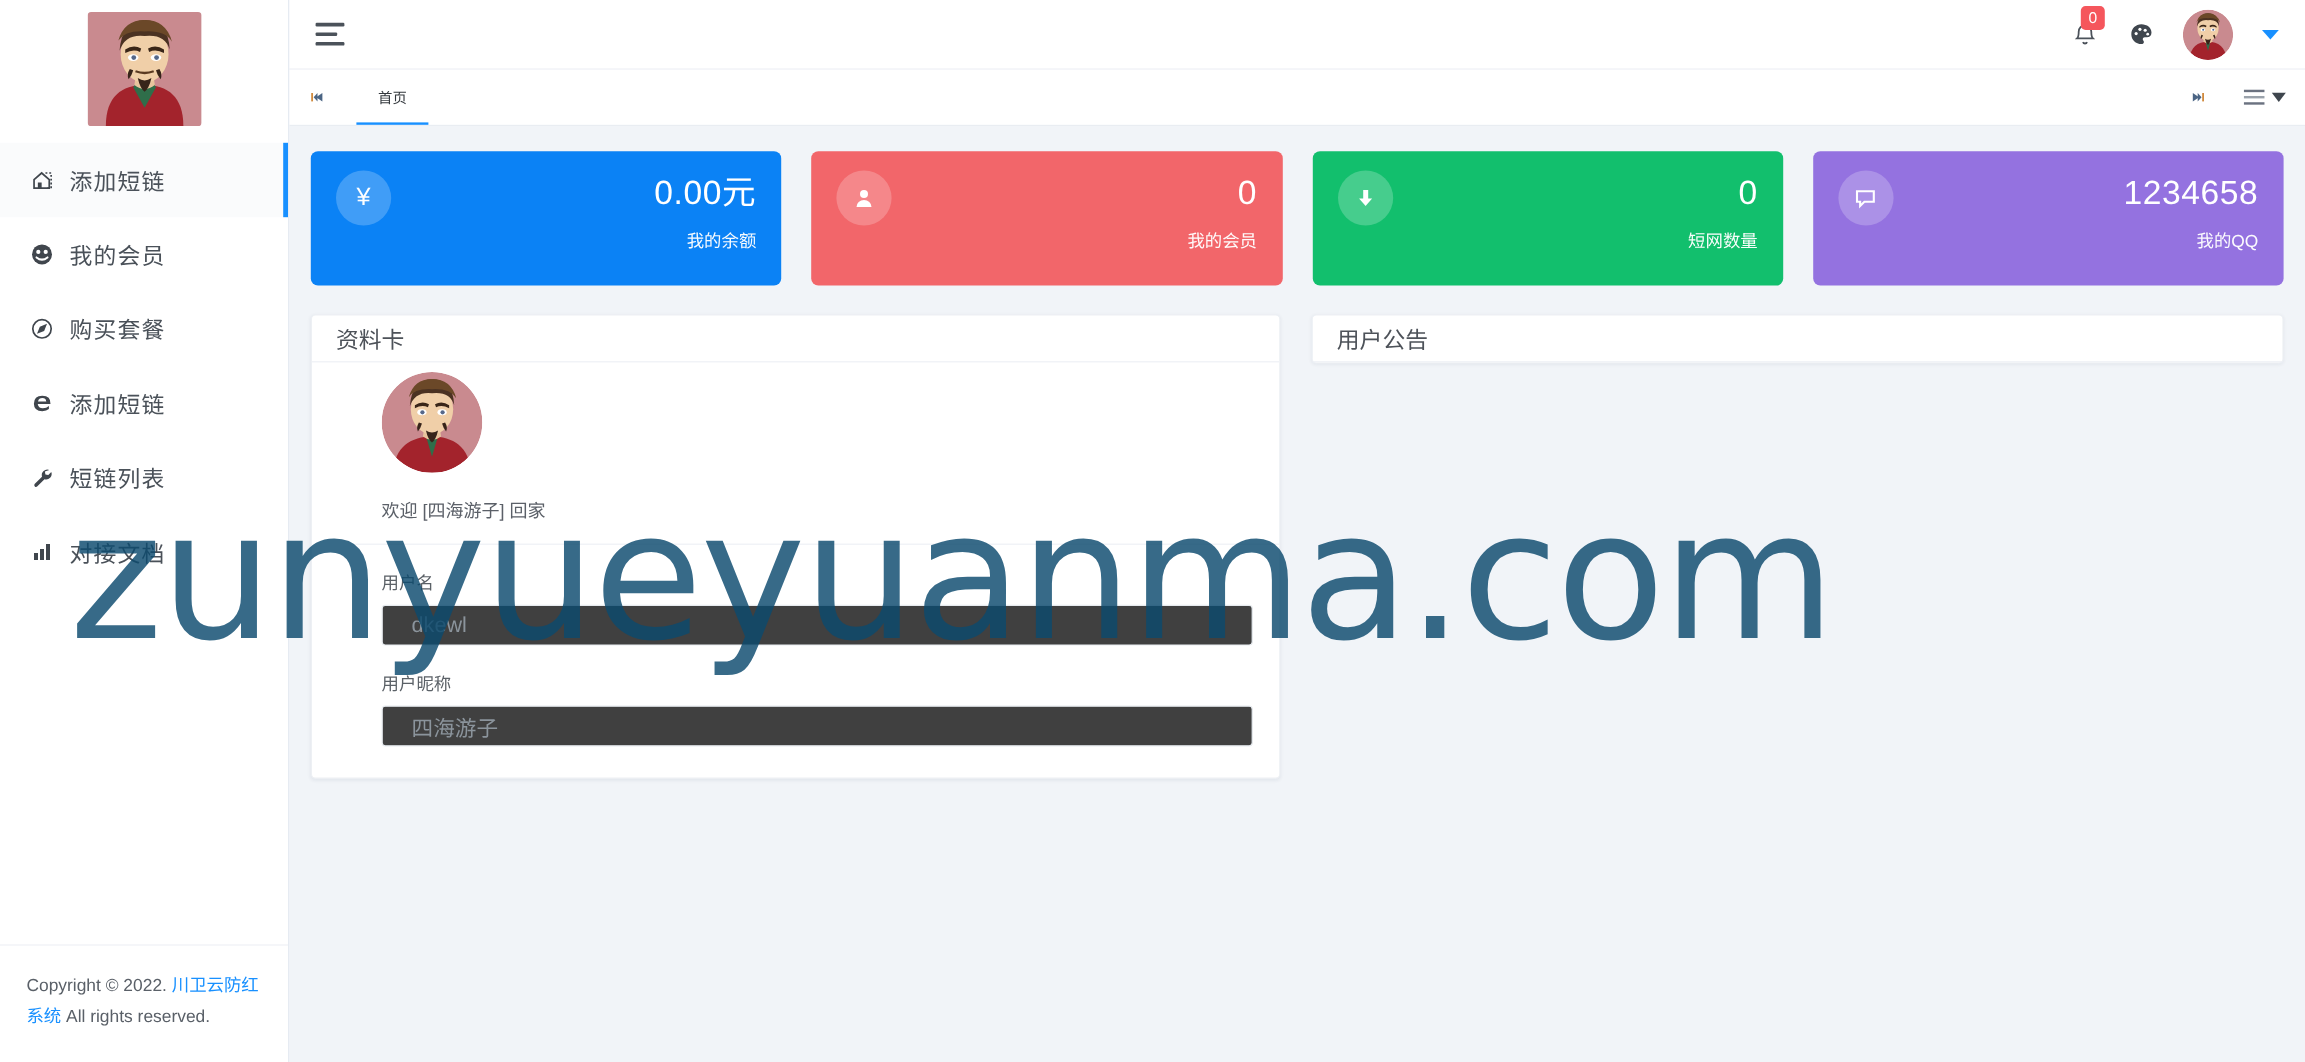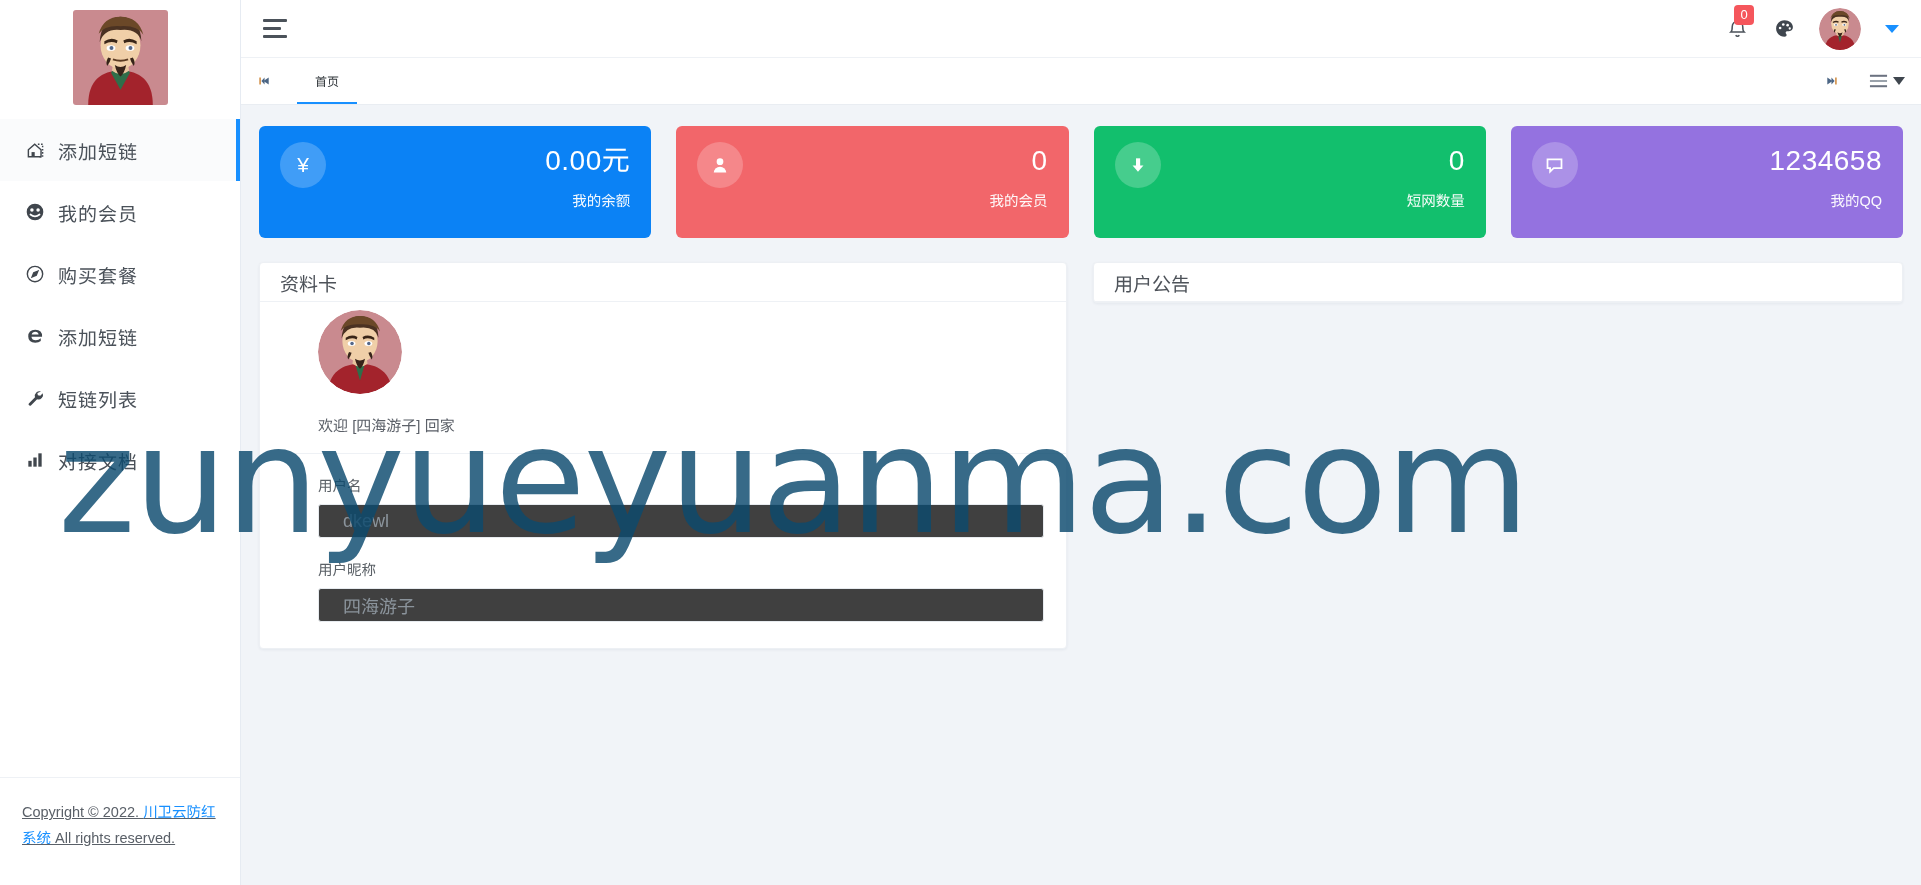--- a/index.html
+++ b/index.html
@@ -51,24 +51,23 @@
   .nav-item.active {
     background: #fafbfc;
   }
   .nav-item.active::after {
     content: ""; position: absolute; right: 0; top: 0; bottom: 0;
     width: 4px; background: #1890ff;
   }
   .footer-copy {
     margin-top: auto;
     border-top: 1px solid #eef1f5;
-    padding: 22px 20px 34px 22px;
+    padding: 22px 20px 24px 22px;
     font-size: 14.5px; line-height: 1.75;
     color: #5a6068;
-    text-decoration: underline;
   }
   .footer-copy a { color: #1890ff; text-decoration: none; }
 
   
   .main { flex: 1; display: flex; flex-direction: column; min-width: 0; position: relative; }
 
   .topbar {
     height: 58px; background: #ffffff;
     display: flex; align-items: center;
     border-bottom: 1px solid #eef1f5;

